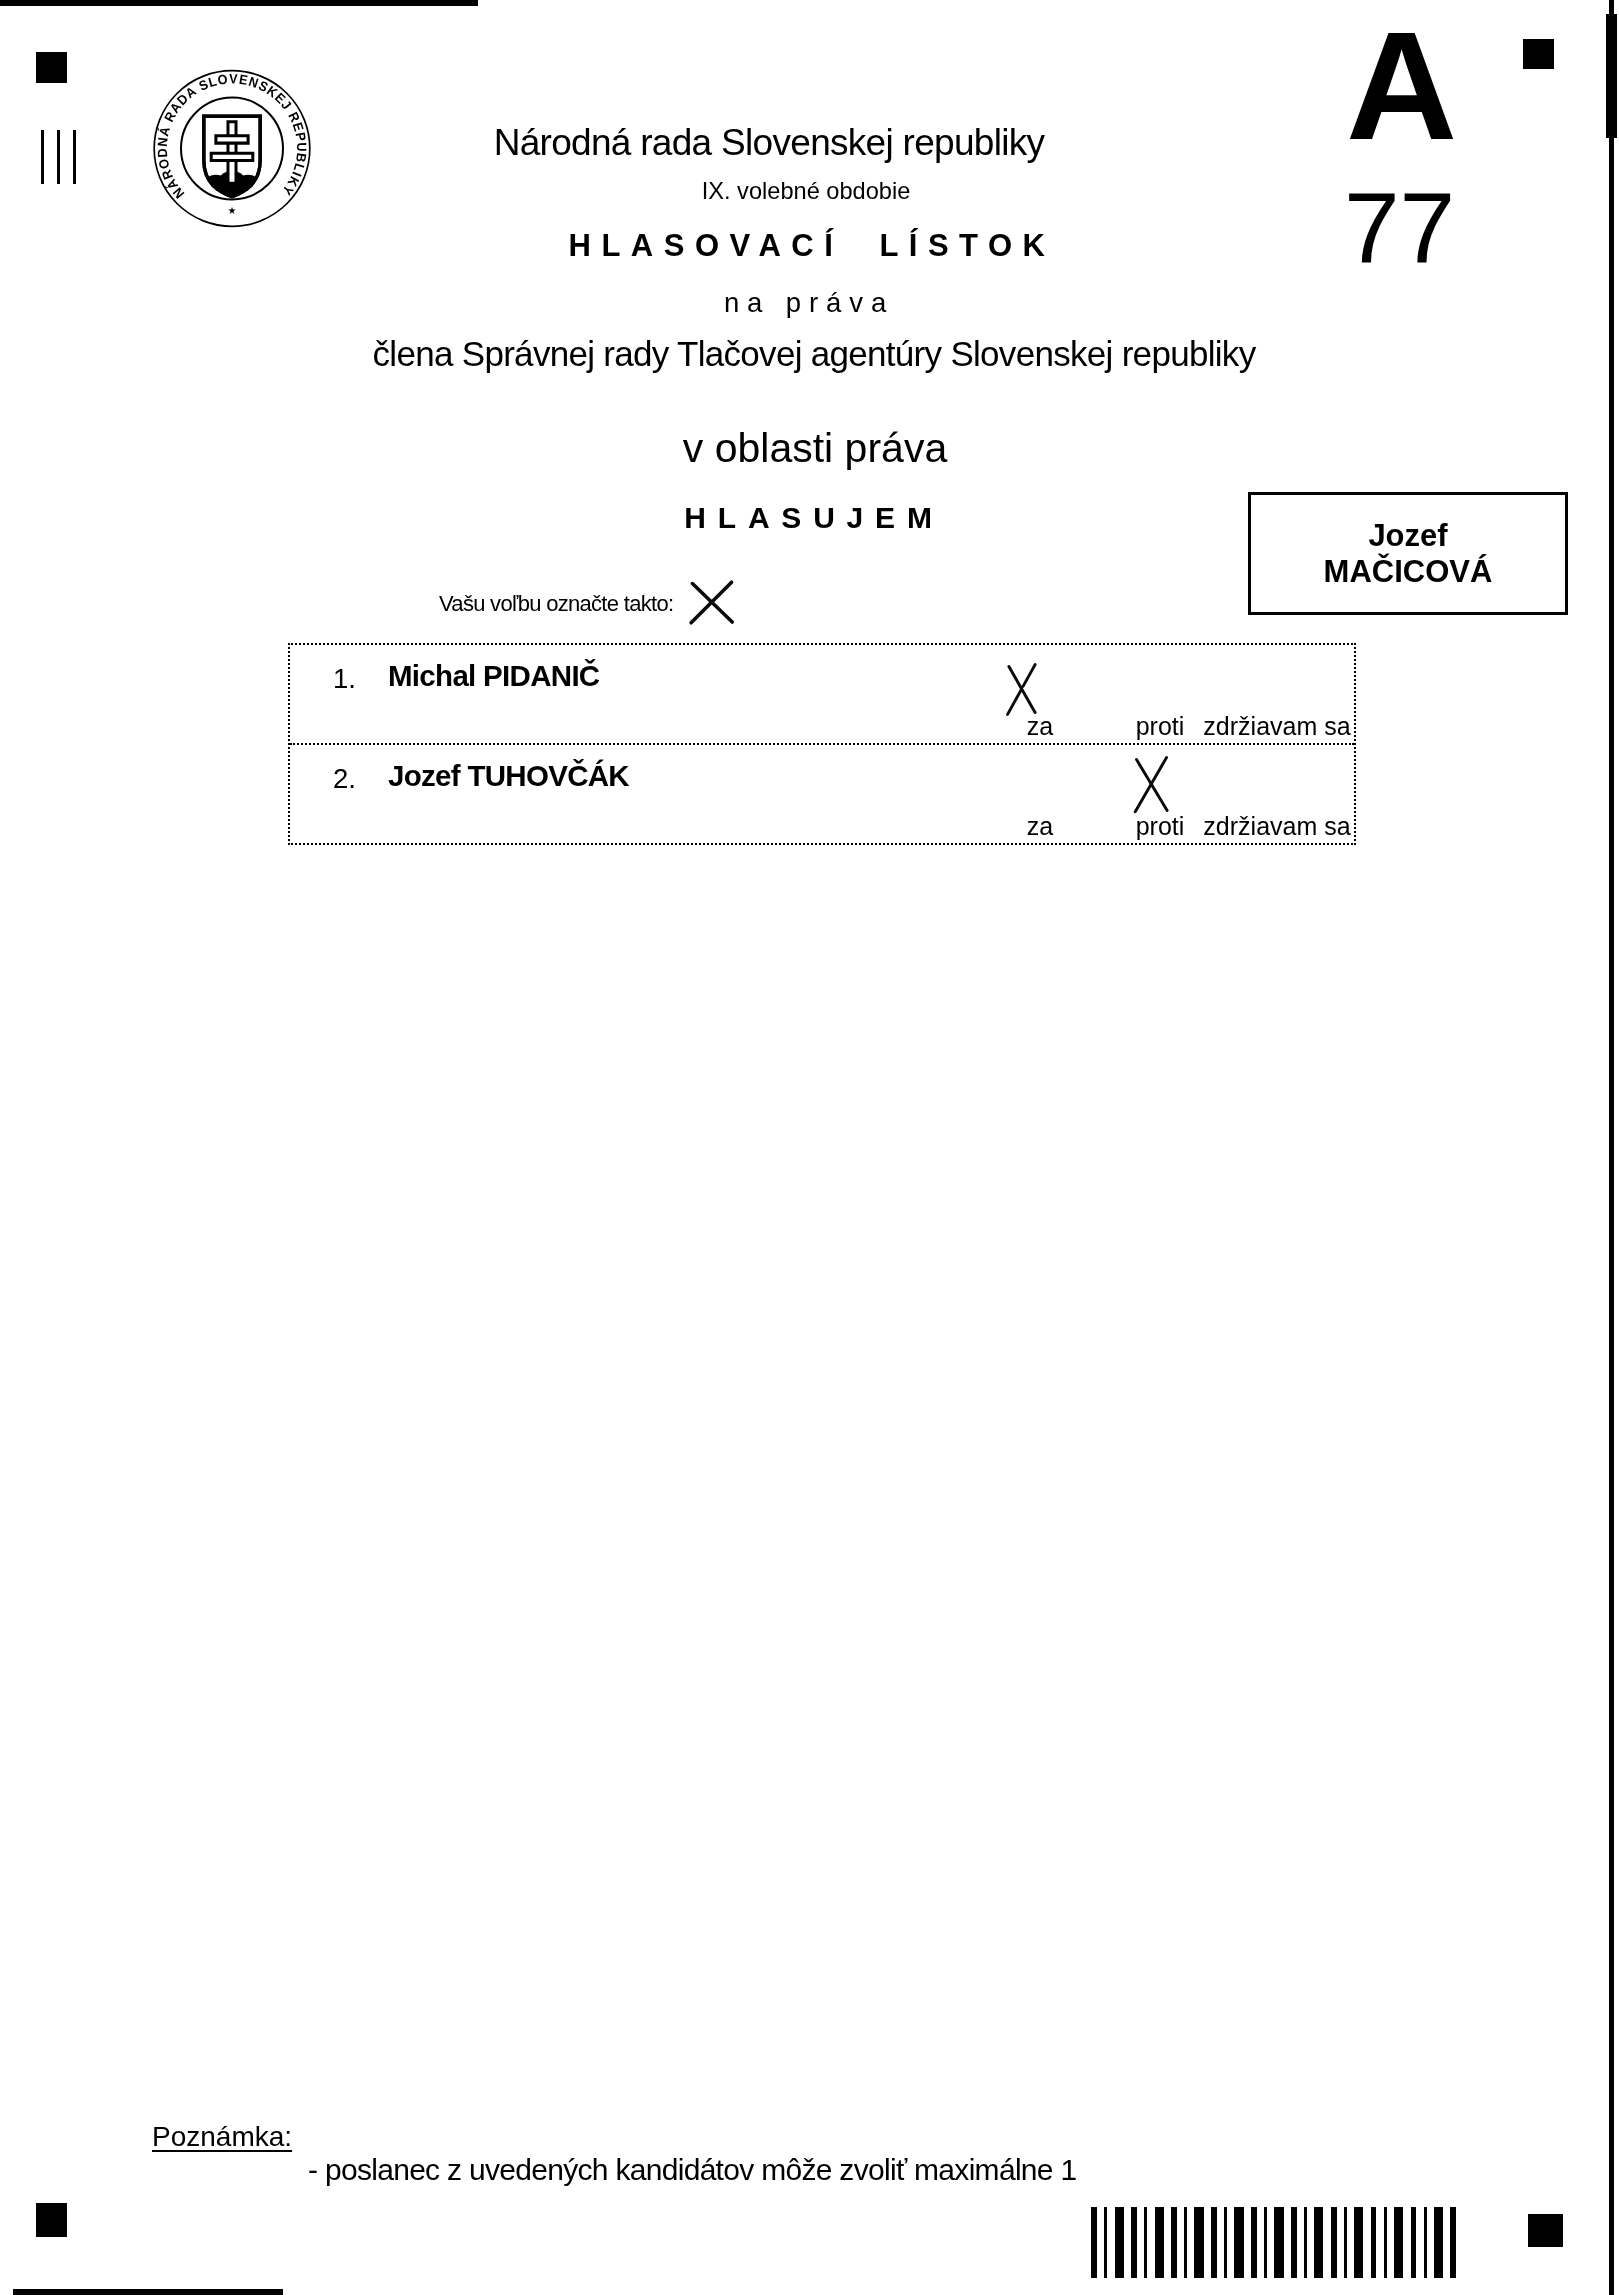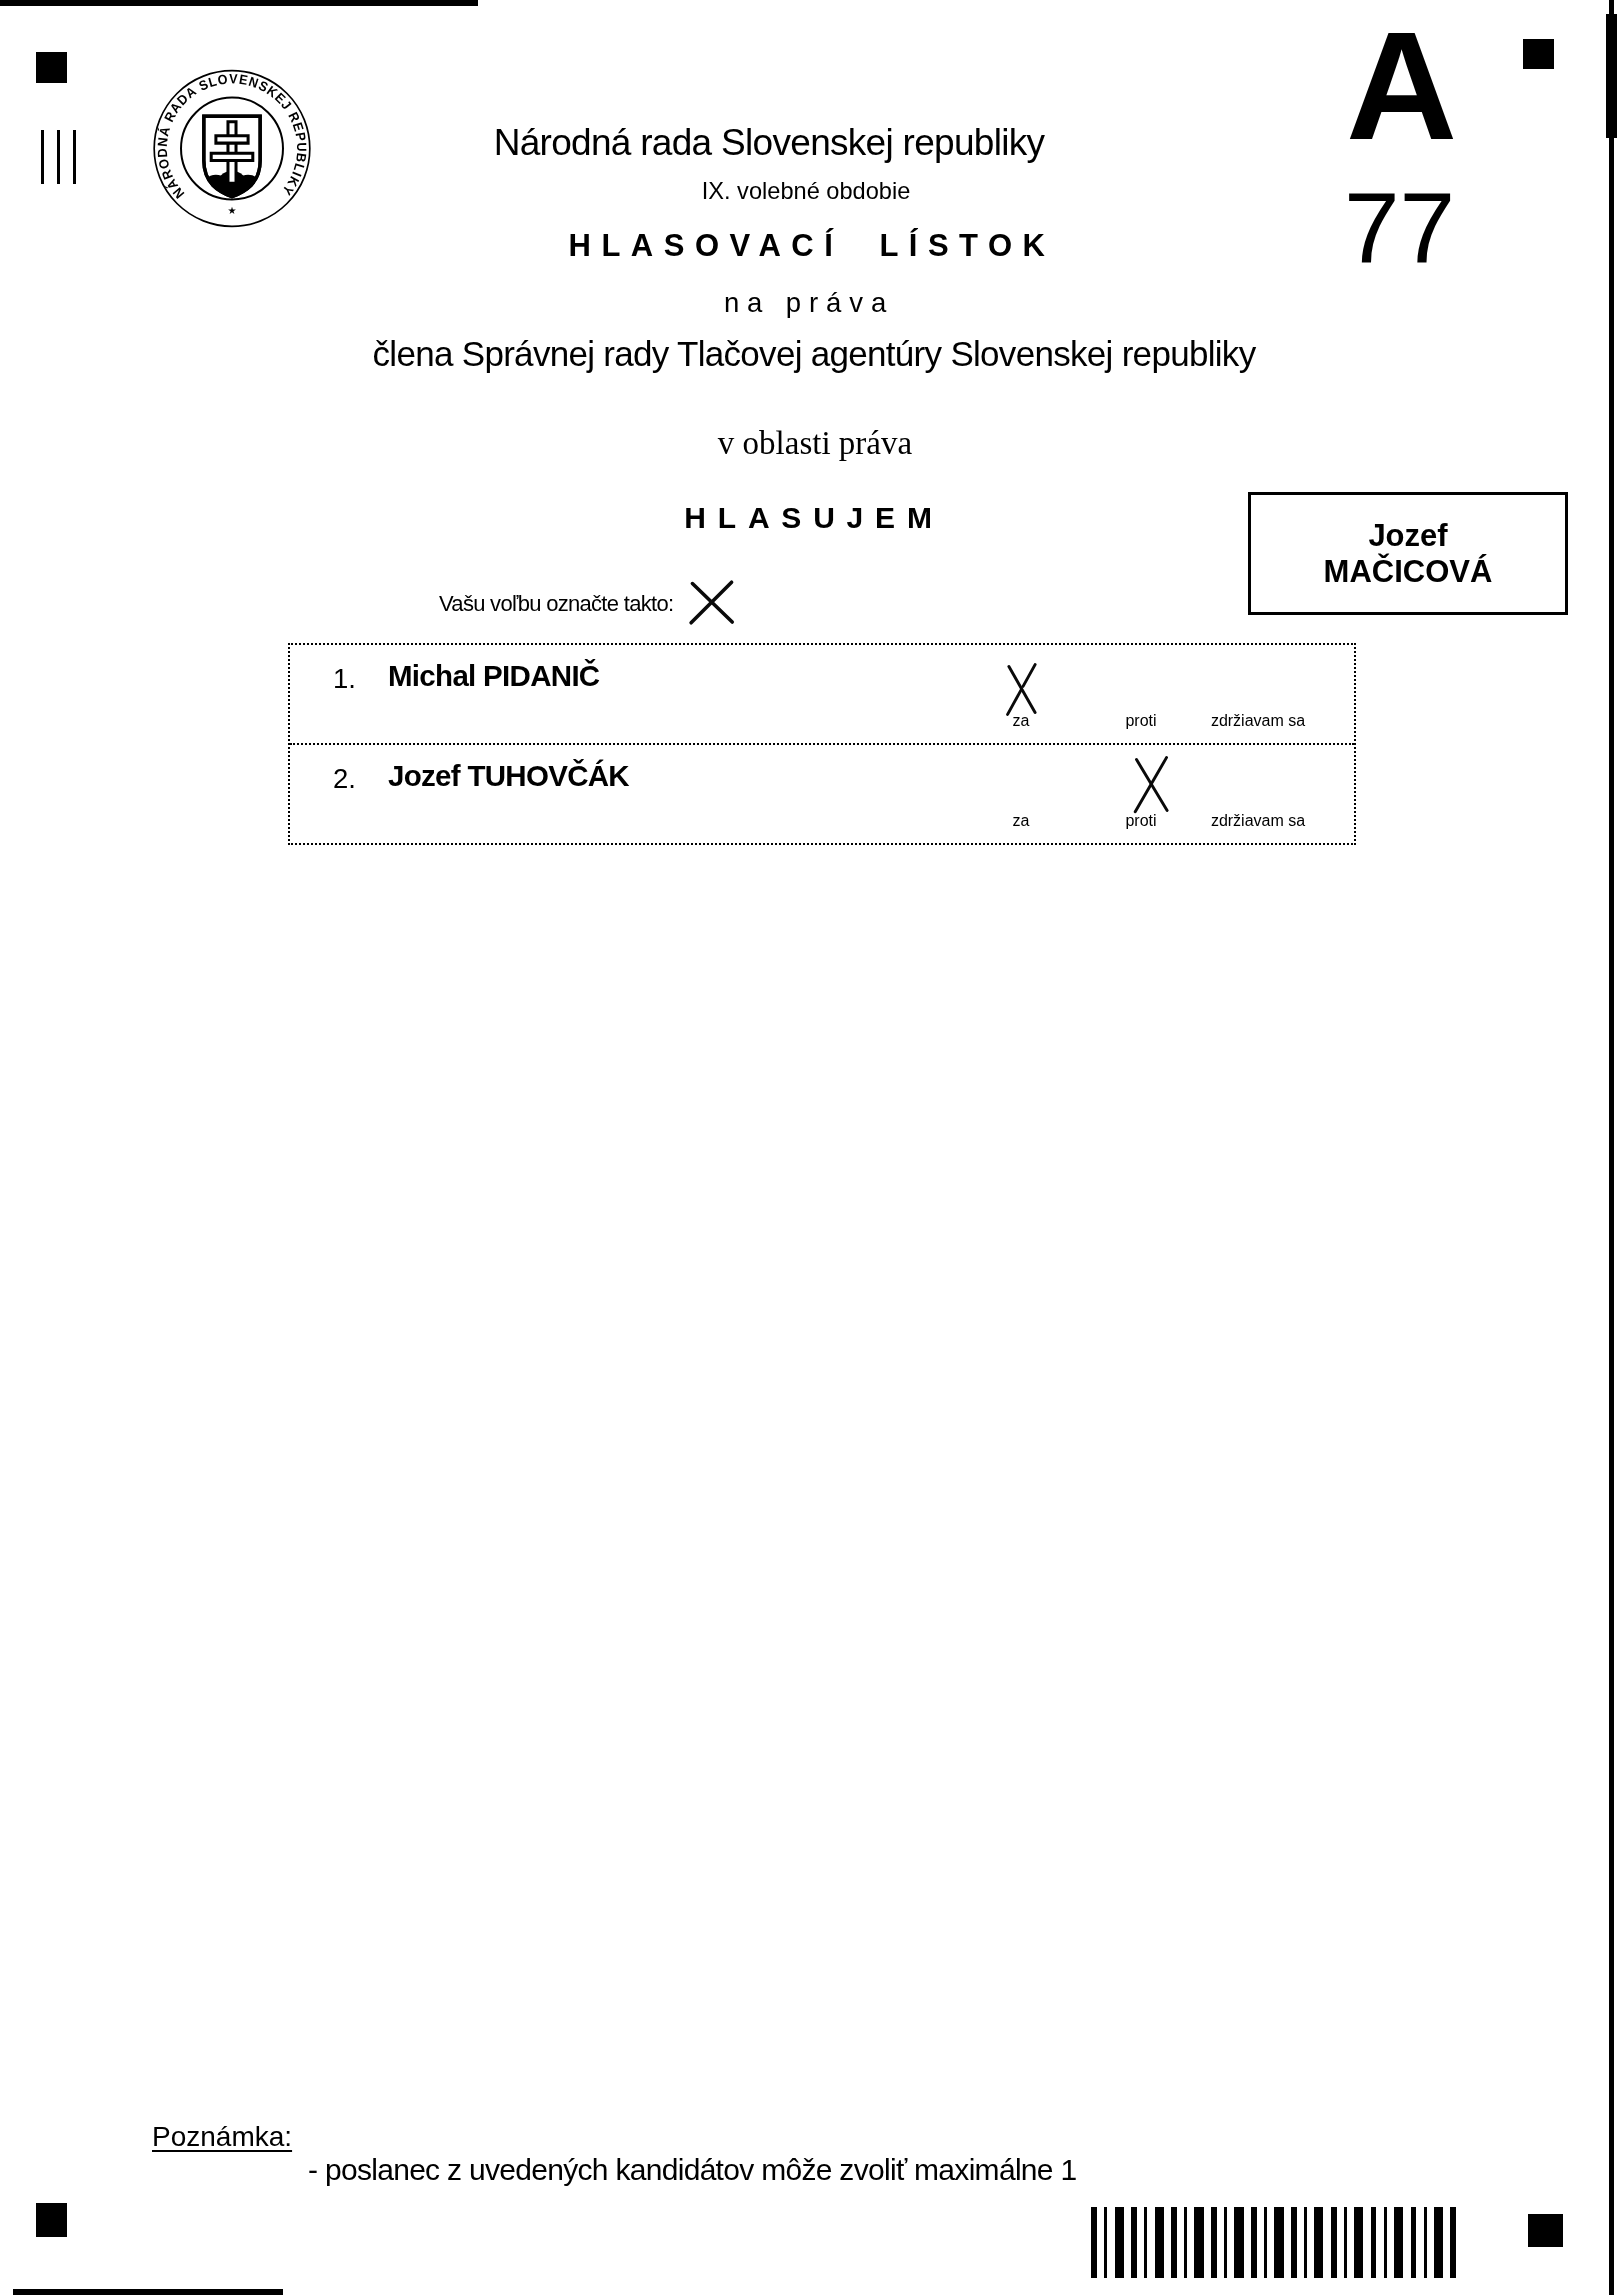--- a/index.html
+++ b/index.html
@@ -23,21 +23,21 @@
   .sq-bl { left:36px;  top:2203px; width:31px; height:34px; }
   .sq-br { left:1528px; top:2214px; width:35px; height:33px; }
   .regline { top:130px; width:2.6px; height:54px; background:#000; }
 
   
   .t-org     { left:769px; top:122px; font-size:37px; letter-spacing:-0.7px; }
   .t-term    { left:806px; top:178px; font-size:23.6px; }
   .t-title   { left:812px; top:228px; font-size:31px; font-weight:bold; letter-spacing:10.5px; word-spacing:17px; }
   .t-sub     { left:809px; top:287px; font-size:27.5px; letter-spacing:7.9px; }
   .t-subject { left:814px; top:334px; font-size:35px; letter-spacing:-0.7px; }
-  .t-area    { left:815px; top:425px; font-size:33px;font-family:Liberation Serif, serif; }
+  .t-area    { left:815px; top:425px; font-size:41px; }
   .t-heading { left:814px; top:501px; font-size:30px; font-weight:bold; letter-spacing:11.8px; }
   .t-instr   { left:439px;  top:591px; font-size:22px; letter-spacing:-0.7px; }
   .instr-x   { left:687px; top:579px; width:50px; height:47px; }
 
   .corner-letter { left:1346px; top:9.2px;  font-size:154px; font-weight:bold; line-height:1; }
   .corner-number { left:1344px; top:178px; font-size:100px; font-weight:normal; line-height:1; }
 
   .seal { left:151px; top:68px; width:162px; height:161px; }
 
   
@@ -50,21 +50,21 @@
 
   
   .cand-table {
     left:288px; top:643px; width:1068px; height:202px;
     border:2.6px dotted #000; box-sizing:border-box;
   }
   .cand-row { position:relative; height:98px; }
   .cand-row.first { border-bottom:2.6px dotted #000; }
   .cand-num  { position:absolute; left:43px;  top:18.3px; font-size:27.5px; }
   .cand-name { position:absolute; left:98px; top:14.4px; font-size:29.5px; font-weight:bold; letter-spacing:-0.7px; }
-  .opt { position:absolute; top:67px; font-size:16px; transform:translateX(-50%); white-space:nowrap; }
+  .opt { position:absolute; top:67px; font-size:25px; transform:translateX(-50%); white-space:nowrap;margin-left:19px; }
   .opt-za      { left:731px; }
   .opt-proti   { left:851px; }
   .opt-abstain { left:968px; }
   .xmark { position:absolute; }
   .xmark.r1 { left:713px; top:17px; width:38px; height:55px; }
   .xmark.r2 { left:840px; top:9.2px; width:43px; height:62px; }
   .xmark line, .instr-x line { stroke:#0a0a0a; stroke-linecap:round; fill:none; }
   .xmark line { stroke-width:4.5; }
   .instr-x line { stroke-width:5.5; }
 

